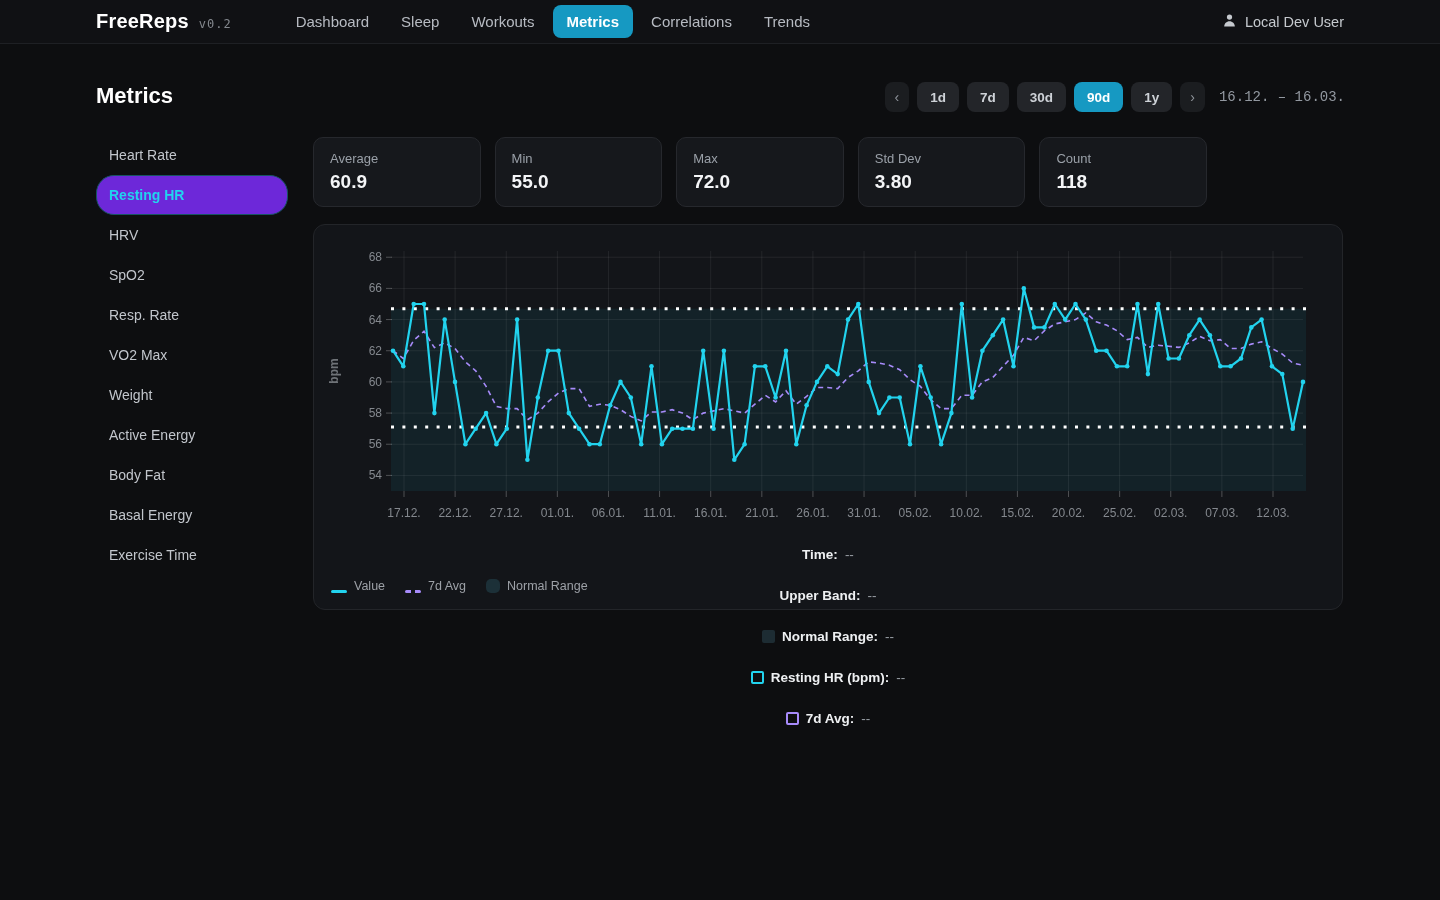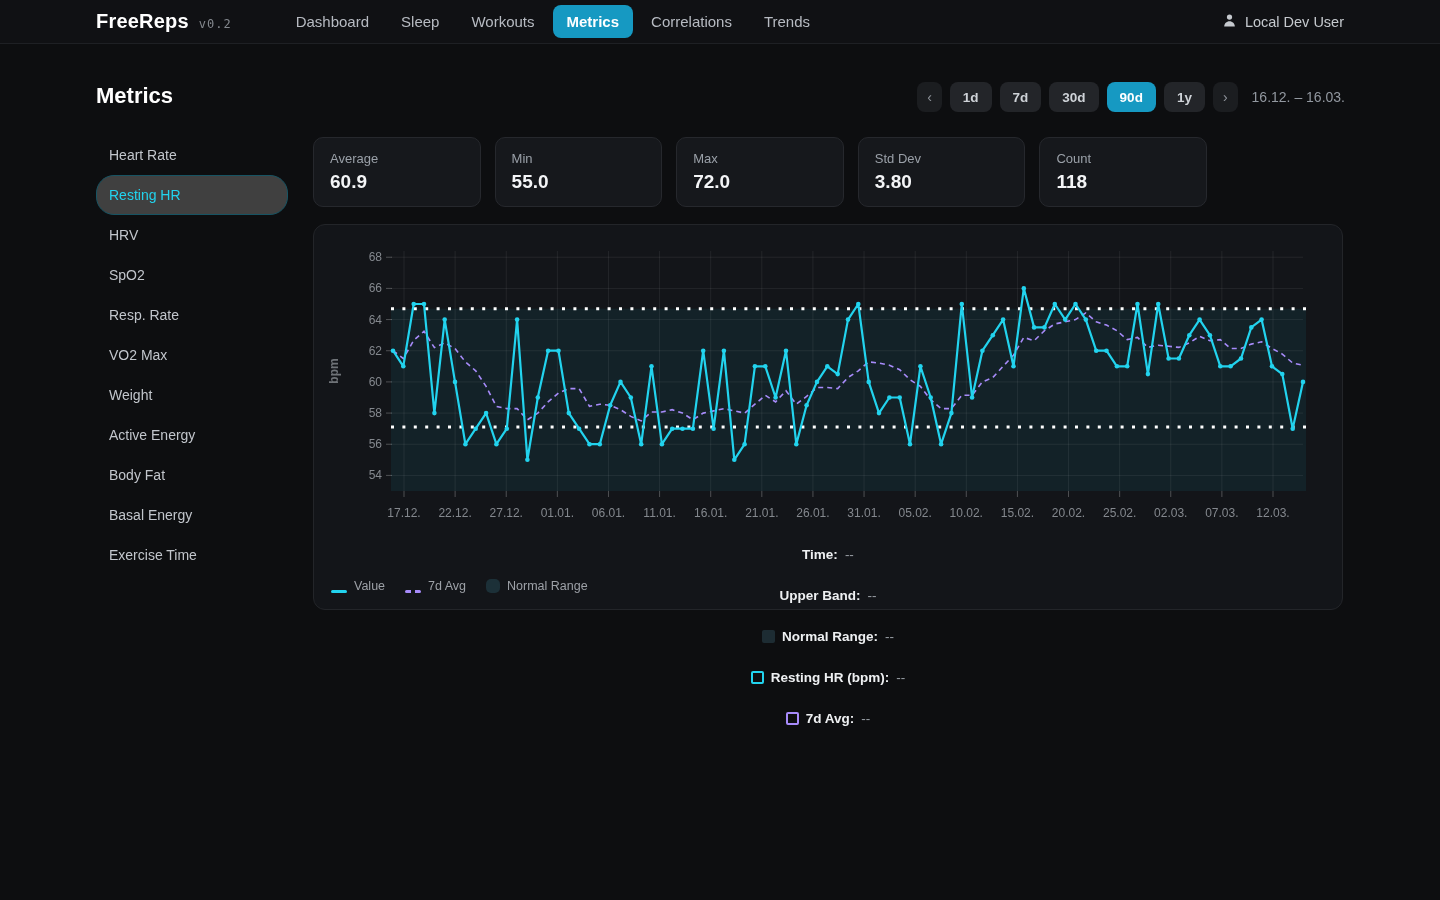--- a/index.html
+++ b/index.html
@@ -30,30 +30,30 @@
   
   .page-title { position:absolute; left:96px; top:83px; font-size:22px; font-weight:800; color:#ffffff; }
   .range-controls { position:absolute; top:82px; right:95px; display:flex; align-items:center; gap:8px; }
   .rbtn {
     height:30px; padding:0 13px; border:none; border-radius:8px;
     background:#232529; color:#ced2d7; font-weight:700; font-size:13.5px;
     font-family:"Liberation Sans", sans-serif; cursor:pointer;
   }
   .rbtn.step { padding:0 10px; background:#1b1d20; color:#8e939a; font-weight:400; font-size:14px; }
   .rbtn.active { background:#1699c2; color:#ffffff; }
-  .period { font-size:14px; color:#9298a0; margin-left:6px; }
+  .period { font-size:14px; color:#9298a0; margin-left:6px;font-family:Liberation Mono, monospace; }
   
   .sidebar { position:absolute; left:96px; top:135px; width:192px; }
   .side-item {
     height:40px; display:flex; align-items:center; padding:0 12px;
     font-size:14px; color:#c2c6cc; border-radius:8px; cursor:pointer;
     border:1px solid transparent;
   }
   .side-item.active {
-    background:#404040; border-color:#175463; color:#22d3ee; font-weight:400;border-radius:18px;
+    background:#6d28d9; border-color:#175463; color:#22d3ee; font-weight:700;border-radius:18px;
   }
   
   .stats-row { position:absolute; left:313px; top:137px; width:894px; display:flex; gap:14px; }
   .stat-card {
     flex:1; height:70px; padding:13px 16px;
     background:#16181c; border:1px solid #26282d; border-radius:10px;
   }
   .stat-label { font-size:13px; color:#9aa0a8; margin-bottom:5px; }
   .stat-value { font-size:19px; font-weight:800; color:#f4f5f7; }
   

